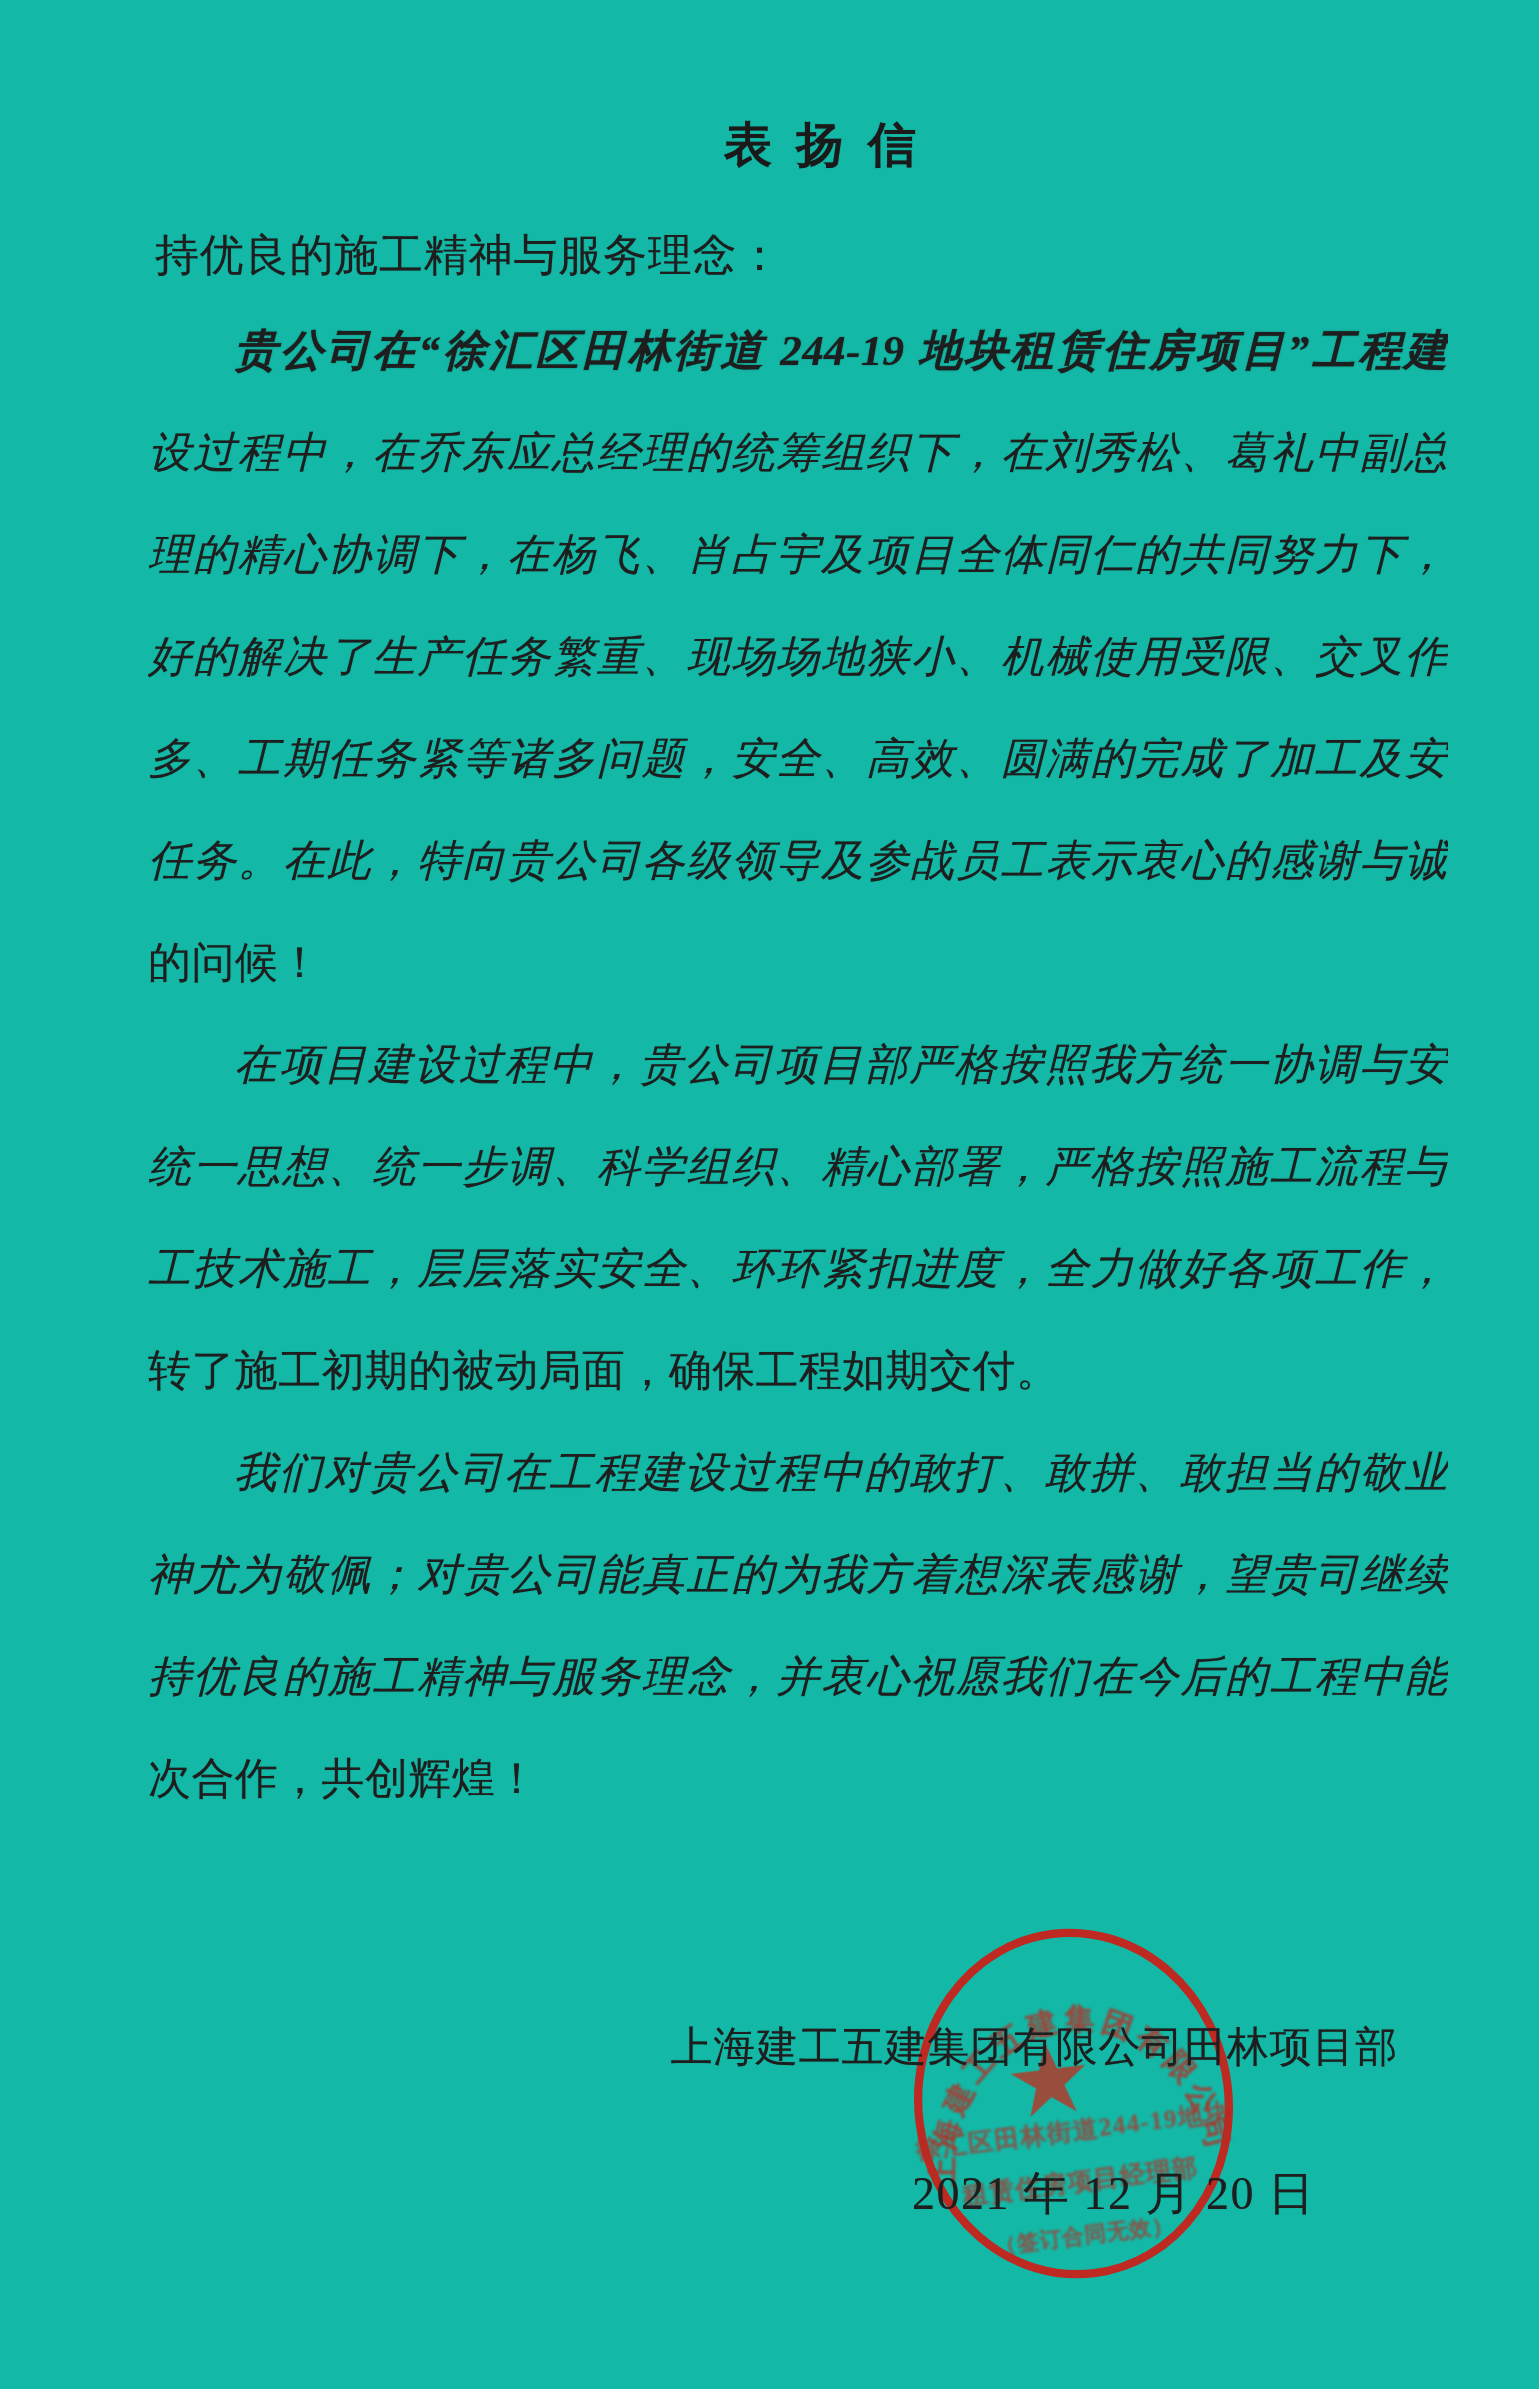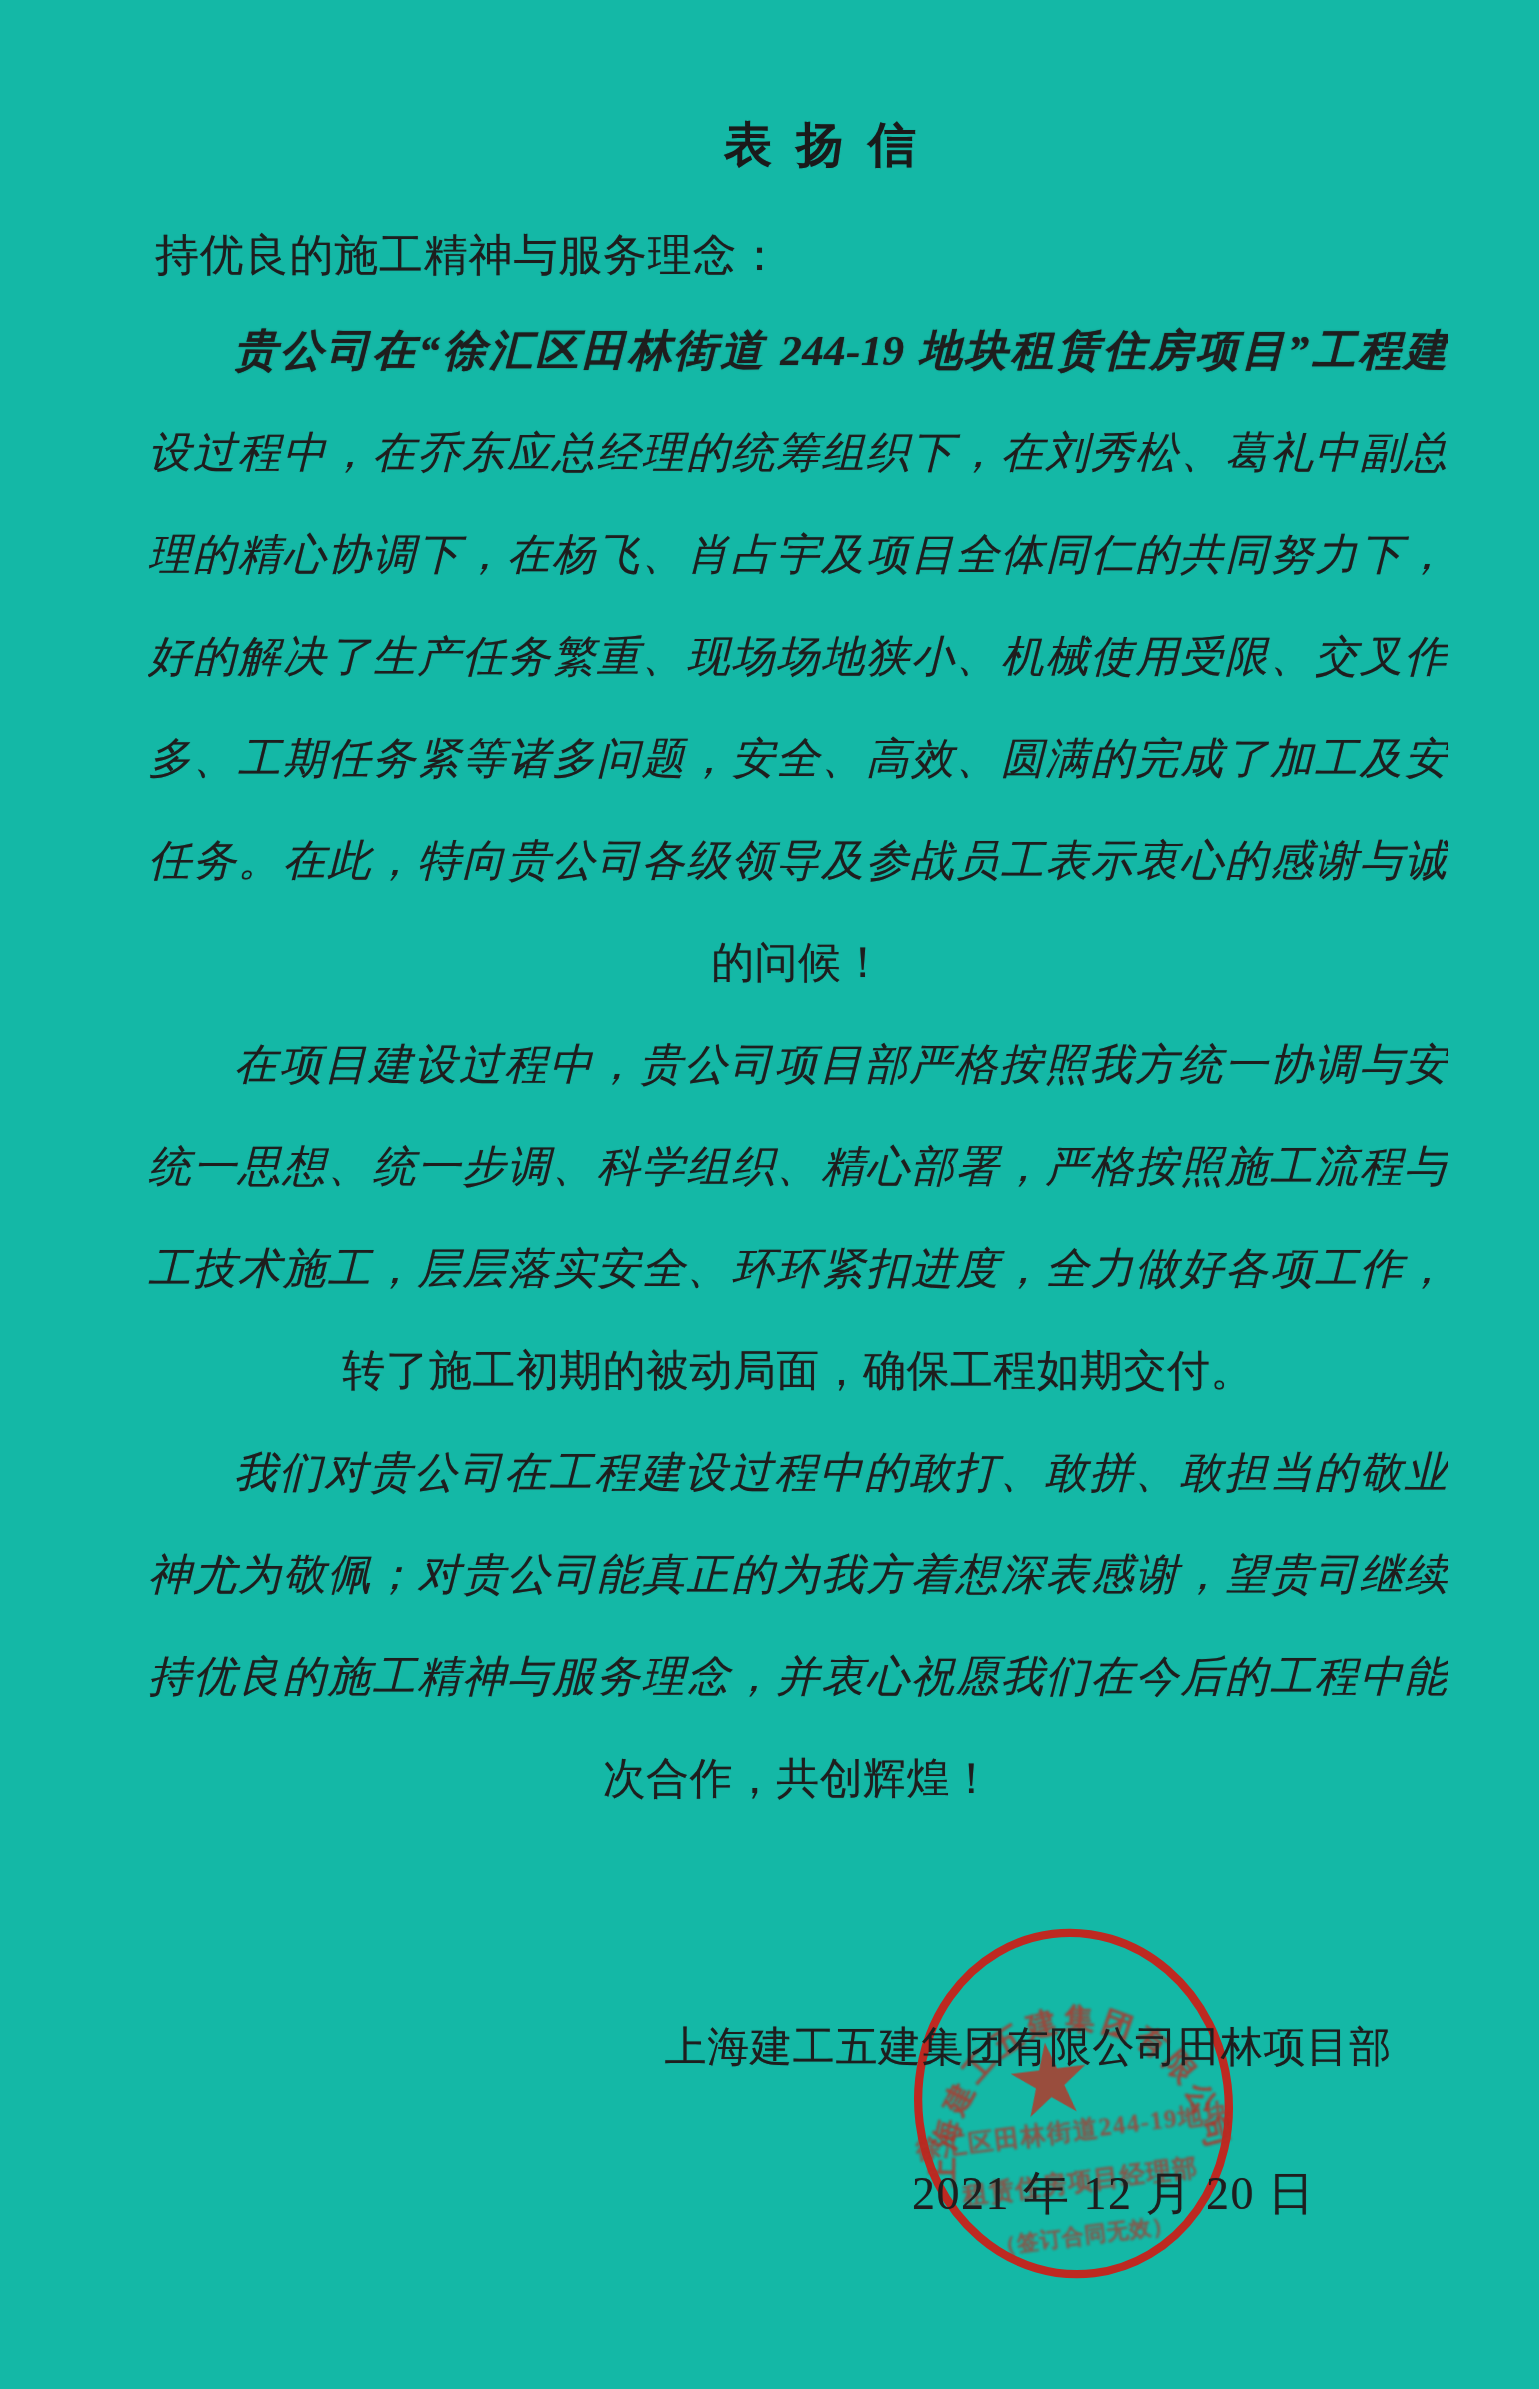--- a/index.html
+++ b/index.html
@@ -23,26 +23,26 @@
   .recipient {
     position:absolute; top:226px; left:155px;
     font-size:44px; font-weight:500;
     letter-spacing:0.8px;
   }
   .body-text {
     position:absolute; top:300px; left:148px; width:1300px;
     font-size:43px; line-height:102px;
     letter-spacing:0.4px;
   }
-  .body-text .line { text-align:center; white-space:nowrap; }
+  .body-text .line { text-align:left; white-space:nowrap; }
   .body-text .line.full { text-align:justify; text-align-last:justify; text-justify:inter-character; white-space:normal; height:102px; overflow:hidden;font-style:italic; }
   .body-text .line.indent { text-indent:86px; }
   .body-text .line.bold { font-weight:700; text-shadow:0 0 1.2px rgba(20,20,20,.75); }
   .signature {
-    position:absolute; top:2019px; right:148px;
+    position:absolute; top:2019px; right:142px;
     font-size:42px; letter-spacing:0.8px;
     z-index:3;
   }
   .date-line {
     position:absolute; top:2163px; left:912px;
     font-size:46px; letter-spacing:1.5px;
     z-index:3;
   }
   .seal {
     position:absolute; left:898px; top:1913px;

